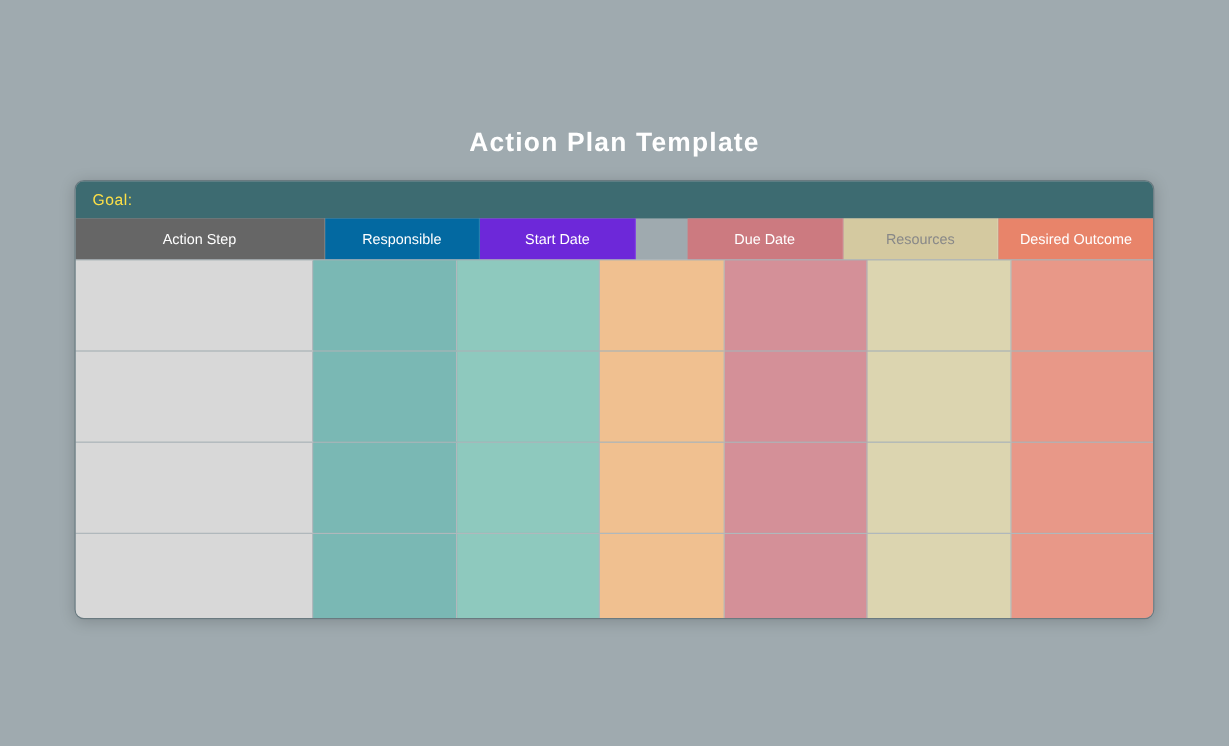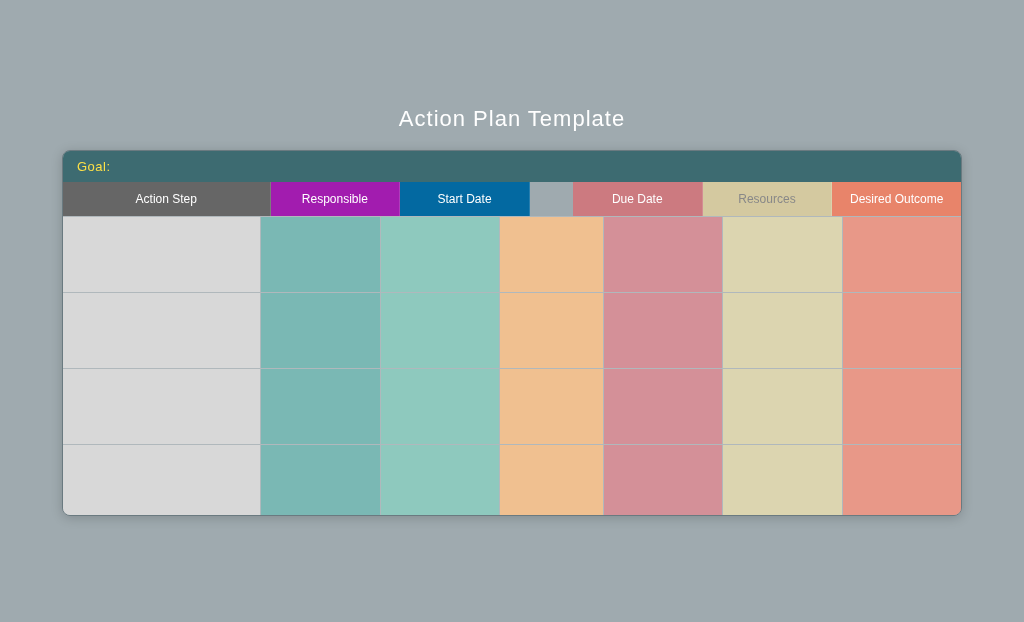--- a/index.html
+++ b/index.html
@@ -16,21 +16,21 @@
       flex-direction: column;
       align-items: center;
       justify-content: center;
       font-family: 'Segoe UI', Arial, sans-serif;
       overflow: hidden;
     }
 
     .page-title {
       color: #ffffff;
       font-size: 22px;
-      font-weight: 400;
+      font-weight: 700;
       letter-spacing: 1px;
       margin-bottom: 18px;
     }
 
     .table-container {
       width: 900px;
       border-radius: 8px;
       overflow: hidden;
       box-shadow: 0 2px 12px rgba(0,0,0,0.18);
       border: 1px solid #6a7a80;
@@ -60,22 +60,22 @@
       text-align: center;
       border-right: 1px solid rgba(255,255,255,0.15);
     }
 
     .header-cell:last-child {
       border-right: none;
       text-align: center;
     }
 
     .col-action { flex: 2.5; background-color: #666666; }
-    .col-responsible { flex: 1.5; background-color: #a21caf; align-items: flex-end; }
-    .col-startdate { flex: 1.5; background-color: #0369a1; }
+    .col-responsible { flex: 1.5; background-color: #0369a1; align-items: flex-end; }
+    .col-startdate { flex: 1.5; background-color: #6d28d9; }
     .col-milestones { flex: 1.3; background-color: #e8a96a; }
     .col-duedate { flex: 1.5; background-color: #cc7a80; margin-left: 43px; }
     .col-resources { flex: 1.5; background-color: #d4c9a0; color: #888 !important; }
     .col-desired { flex: 1.5; background-color: #e8846a; }
 
     .data-rows {
       width: 100%;
     }
 
     .data-row {

